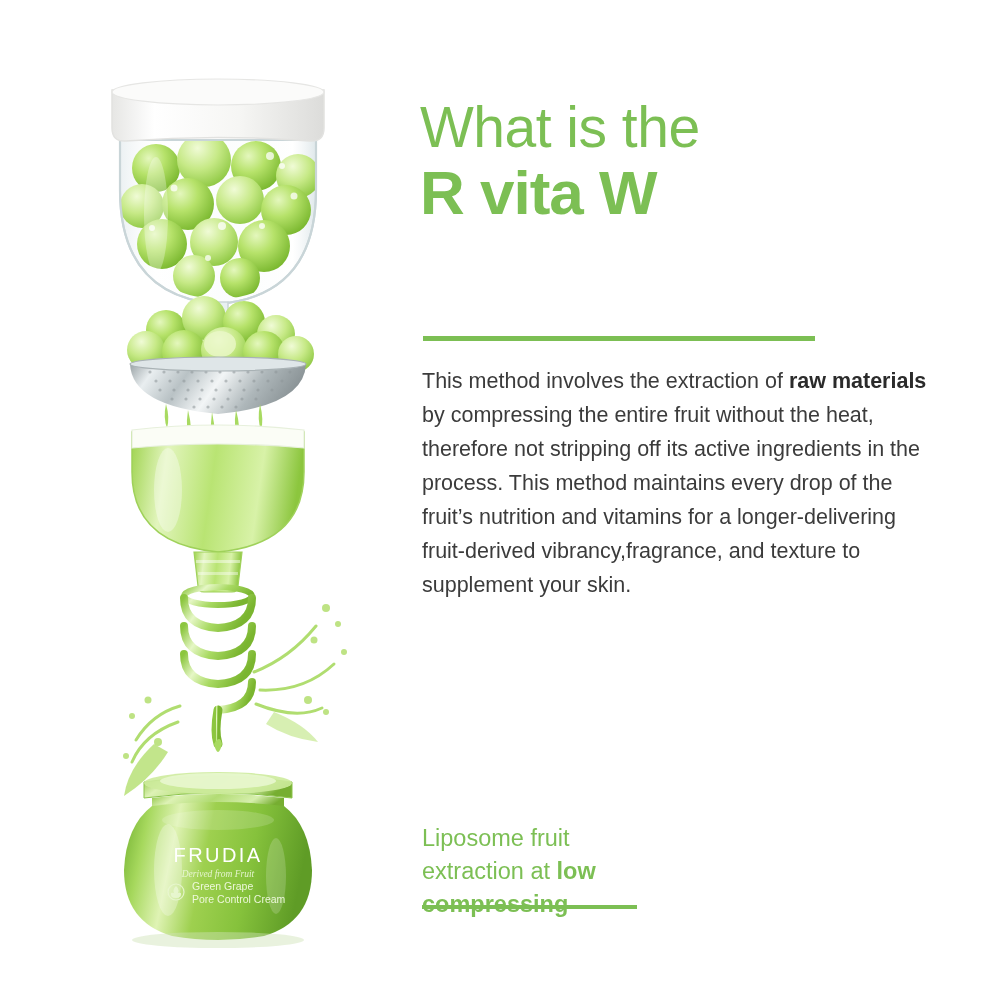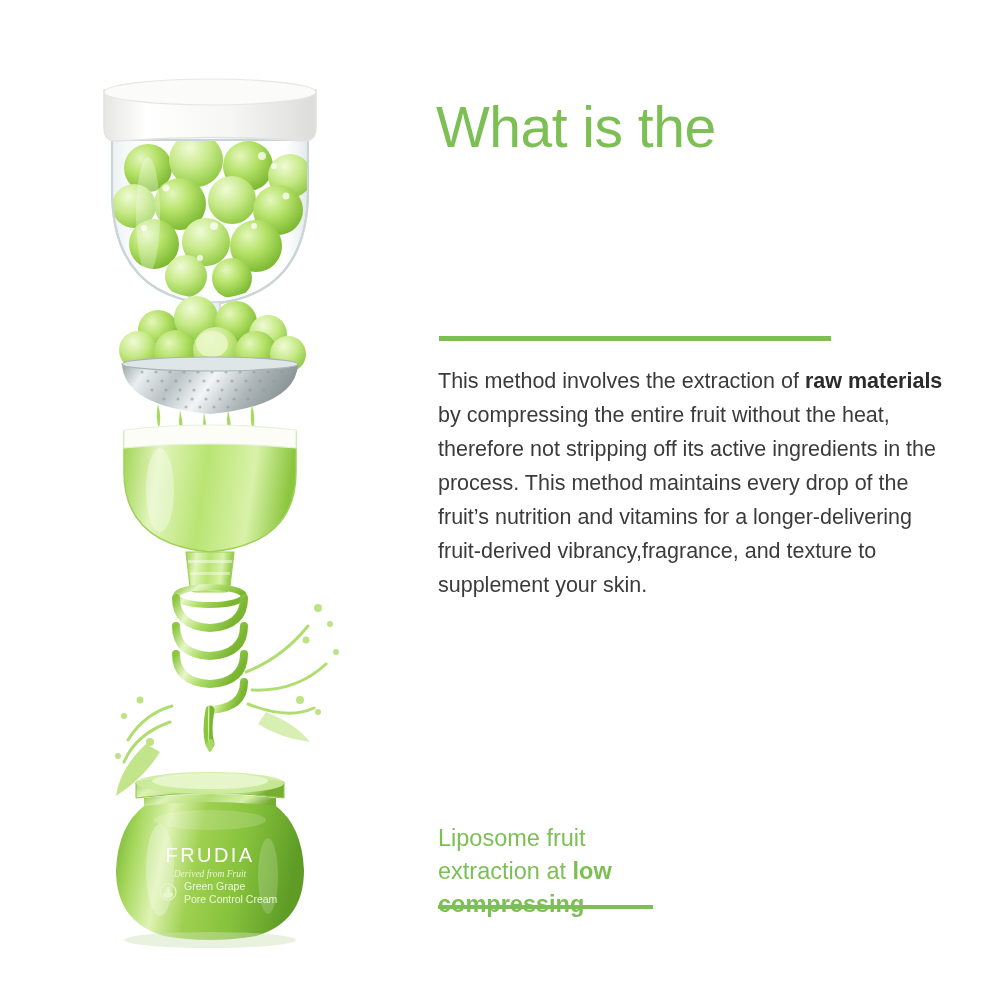--- a/index.html
+++ b/index.html
@@ -16,32 +16,32 @@
   .page {
     position: relative;
     width: 1000px;
     height: 1000px;
     background: #ffffff;
   }
 
   
   .illustration {
     position: absolute;
-    left: 0;
+    left: 8px;
     top: 0;
     width: 420px;
     height: 1000px;
     text-align: center;
   }
   .illus-svg { display: block; width: 420px; height: 1000px; }
 
   
   .content {
     position: absolute;
-    left: 436px;
+    left: 420px;
     top: 0;
     width: 548px;
     height: 1000px;
   }
 
   .headline {
     position: absolute;
     left: 0;
     top: 78px;
     width: 540px;
@@ -377,20 +377,21 @@
 
         <ellipse cx="210" cy="940" rx="86" ry="8" fill="#cfe3b6" opacity="0.45"></ellipse>
       </g>
     </svg>
   </div>
 
   <div class="content">
 
     <h1 class="headline">
       <span class="line1">What is the</span>
+      <span class="line2">R vita W</span>
     </h1>
 
     <div class="head-divider"></div>
 
     <p class="bodytext"><span>This method involves the extraction of </span><b>raw materials</b><span> by compressing the entire fruit without the heat, therefore not stripping off its active ingredients in the process. This method maintains every drop of the fruit’s nutrition and vitamins for a longer-delivering fruit-derived vibrancy,fragrance, and texture to supplement your skin.</span></p>
 
     <p class="caption"><span>Liposome fruit extraction at </span><b>low compressing</b></p>
     <div class="caption-underline"></div>
 
   </div>

